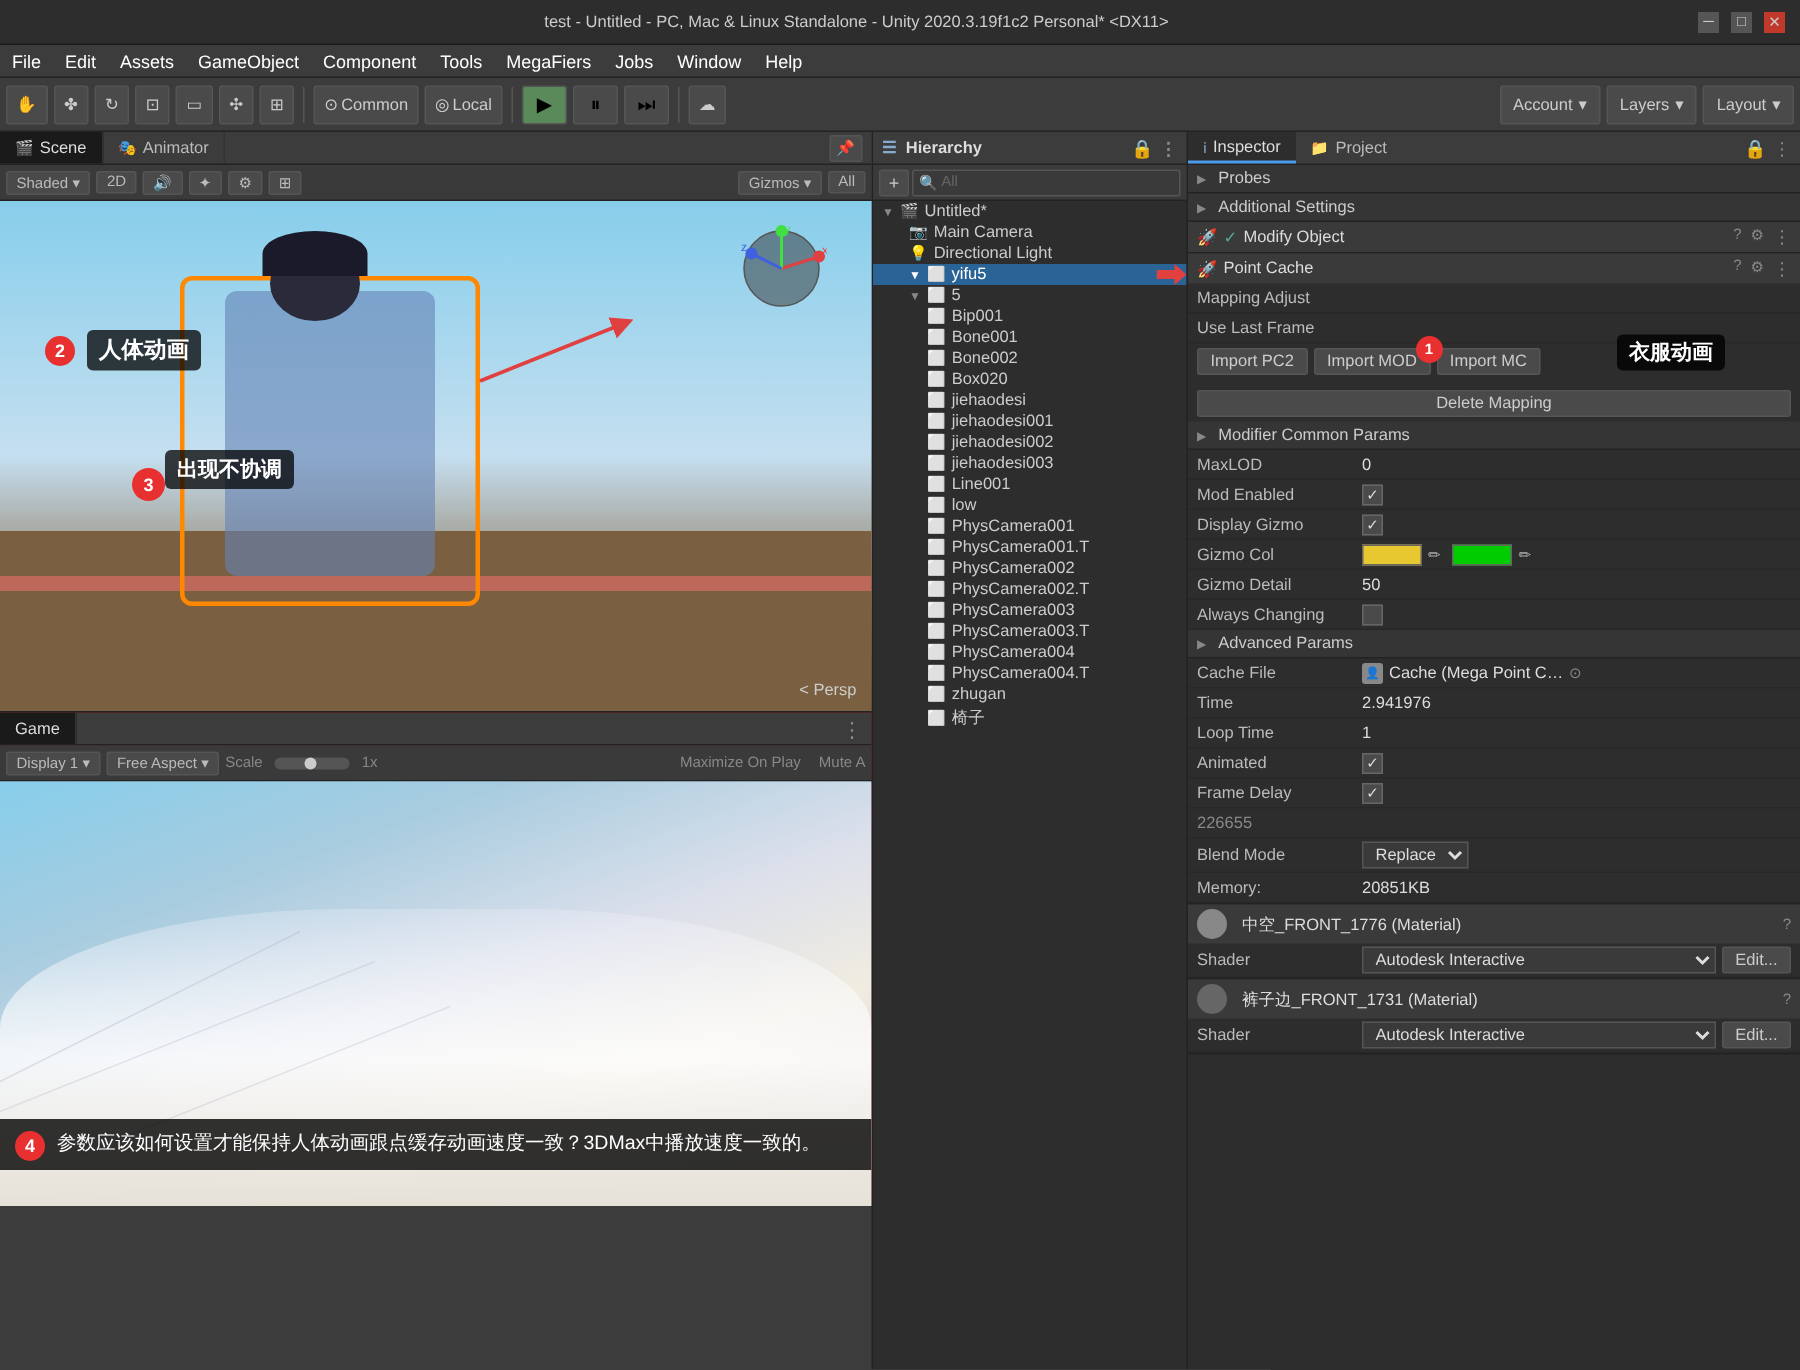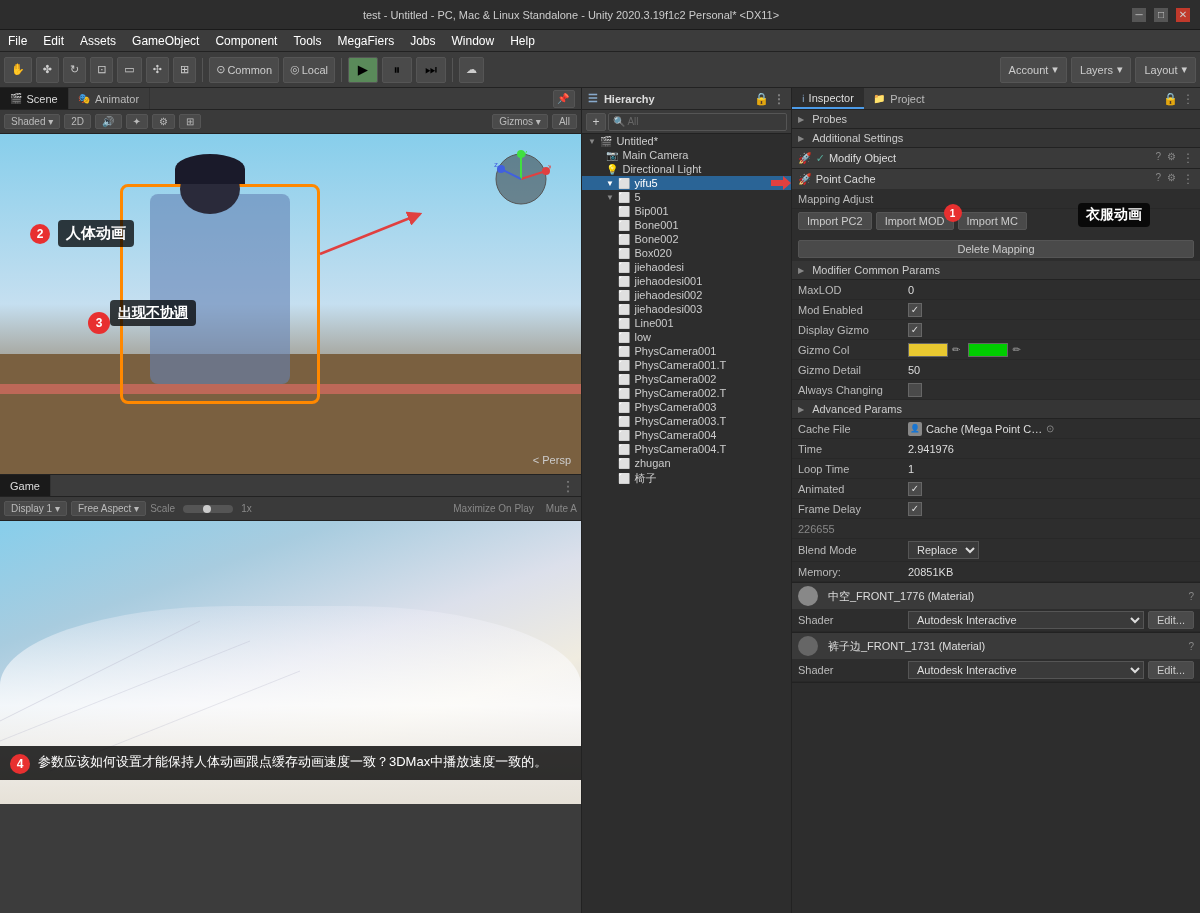--- a/index.html
+++ b/index.html
@@ -248,21 +248,21 @@
           <circle cx="10" cy="20" r="4" fill="#4060e0"></circle>
           <text x="3" y="18" fill="#4060e0" font-size="8">z</text>
         </svg>
       </div>
 
       <div class="persp-label" style="position:absolute;bottom:8px;right:10px;color:#ccc;font-size:11px;">&lt; Persp</div>
 
       <div class="annotation ann-red" style="position:absolute;bottom:140px;left:88px;">
         <span>3</span>
       </div>
-      <div class="ann-label" style="position:absolute;bottom:148px;left:110px;font-size:14px;font-weight:bold;text-decoration:underline;">
+      <div class="ann-label" style="position:absolute;bottom:148px;left:110px;font-size:14px;font-weight:bold;">
         <span>出现不协调</span>
       </div>
 
       <svg style="position:absolute;top:0;left:0;width:100%;height:100%;pointer-events:none;">
 
         <defs>
           <marker id="arrowhead" markerWidth="6" markerHeight="6" refX="5" refY="3" orient="auto">
             <path d="M0,0 L0,6 L6,3 z" fill="#e04040"></path>
           </marker>
         </defs>
@@ -515,20 +515,24 @@
             <span style="color:#888;font-size:10px;cursor:pointer;">⚙</span>
             <span class="overflow-menu">⋮</span>
           </div>
         </div>
 
         <div class="insp-row">
           <span class="insp-label">Mapping Adjust</span>
           <span class="insp-value"></span>
         </div>
 
+        <div class="insp-row">
+          <span class="insp-label">Use Last Frame</span>
+          <span class="insp-value"></span>
+        </div>
 
         <div class="insp-btn-row">
           <button class="insp-btn">Import PC2</button>
 
           <div style="position:relative;display:inline-block;">
             <button class="insp-btn">Import MOD</button>
             <div class="annotation ann-red" style="position:absolute;top:-8px;right:-8px;width:18px;height:18px;font-size:10px;">
               <span>1</span>
             </div>
           </div>

